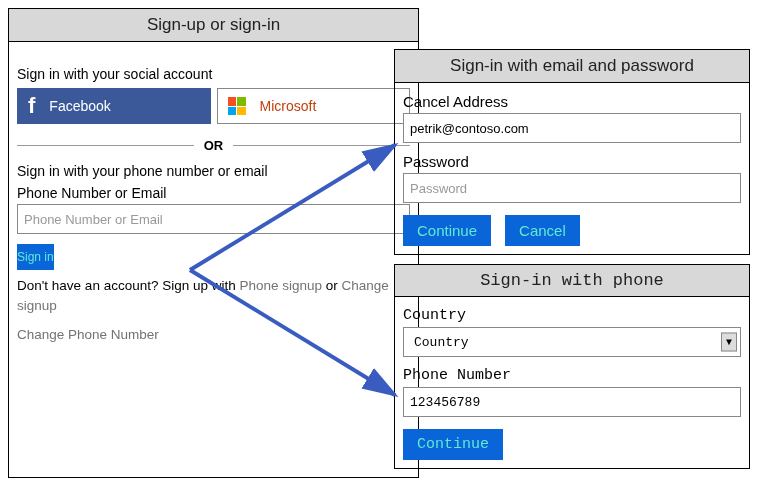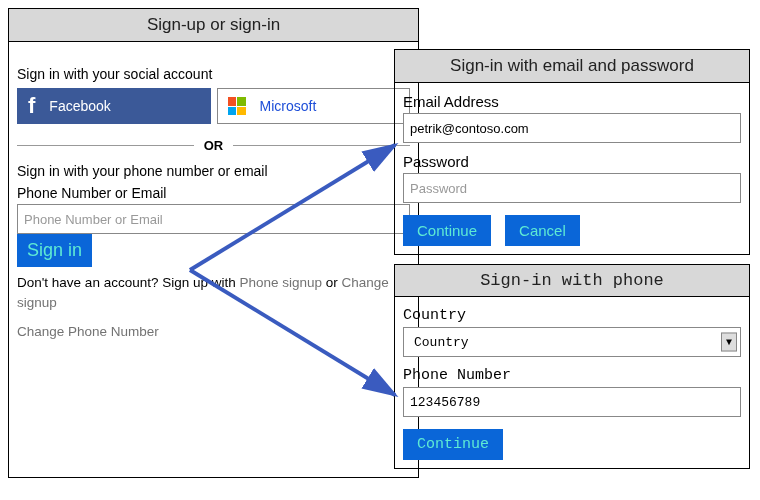--- a/index.html
+++ b/index.html
@@ -8,30 +8,30 @@
     .panel-header { background: #d8d8d8; text-align: center; padding: 6px 0; font-size: 17px; color: #222; border-bottom: 1px solid #000; }
     .panel-body { padding: 10px 8px 8px 8px; }
     
     #panel-left { left: 8px; top: 8px; width: 411px; height: 470px; }
     #panel-left .panel-body { padding-top: 24px; }
     .sub { font-size: 14px; margin-bottom: 6px; }
     .social-row { display: flex; gap: 6px; margin-bottom: 14px; }
     .social-btn { flex: 1; height: 36px; display: flex; align-items: center; justify-content: center; font-size: 14px; cursor: pointer; }
     .fb { background: #3b5998; color: #fff; border: 1px solid #3b5998; gap: 14px; justify-content: flex-start; padding-left: 10px; }
     .fb-icon { font-weight: bold; font-size: 22px; font-family: Arial; line-height: 1; }
-    .ms { background: #fff; color: #1d4ed8; border: 1px solid #888; gap: 14px; justify-content: flex-start; padding-left: 10px; }
+    .ms { background: #fff; color: #c2410c; border: 1px solid #888; gap: 14px; justify-content: flex-start; padding-left: 10px; }
     .ms-logo { width: 18px; height: 18px; display: grid; grid-template-columns: 1fr 1fr; grid-template-rows: 1fr 1fr; gap: 1px; }
     .divider { display: flex; align-items: center; margin: 4px 0 10px 0; }
     .divider-line { flex: 1; height: 1px; background: #999; }
     .divider-label { font-weight: bold; font-size: 13px; margin: 0 10px; }
     .field-label { font-size: 14px; margin-bottom: 3px; }
     input[type=text], input[type=password], select { width: 100%; height: 30px; border: 1px solid #888; padding: 0 6px; font-size: 13px; font-family: inherit; }
     input::placeholder { color: #999; }
     .btn { background: #0a66d8; color: #5eead4; border: none; padding: 7px 14px; font-size: 15px; cursor: pointer; font-family: inherit; }
-    #signin-btn { margin-bottom: 6px; font-size: 18px; padding: 6px 10px; }
+    #signin-btn { margin-top: 10px; margin-bottom: 6px; font-size: 12px; padding: 6px 0; }
     .acc-line { font-size: 13.5px; line-height: 1.5; }
     .link { color: #737373; cursor: pointer; }
     .gap-top { margin-top: 8px; }
     
     #panel-email { left: 394px; top: 8px; width: 356px; margin-top: 41px; }
     #panel-phone { left: 394px; top: 264px; width: 356px; font-family: Liberation Mono, monospace; }
     .btn-row { display: flex; gap: 14px; margin-top: 12px; }
     .field-group { margin-bottom: 10px; }
     .field-group .field-label { font-size: 15px; font-weight: 500; }
     select { background: #fff; }
@@ -75,21 +75,21 @@
       <span>Don't have an account? Sign up with </span><span class="link">Phone signup</span><span> or </span><span class="link">Change signup</span>
     </div>
     <div class="acc-line gap-top"><span class="link">Change Phone Number</span></div>
   </div>
 </div>
 
 <div id="panel-email" class="panel">
   <div class="panel-header">Sign-in with email and password</div>
   <div class="panel-body">
     <div class="field-group">
-      <div class="field-label">Email Address</div>
+      <div class="field-label">Cancel Address</div>
       <input type="text" value="petrik@contoso.com" style="">
     </div>
     <div class="field-group">
       <div class="field-label">Password</div>
       <input type="password" placeholder="Password" style="">
     </div>
     <div class="btn-row">
       <button class="btn">Continue</button>
       <button class="btn">Cancel</button>
     </div>

